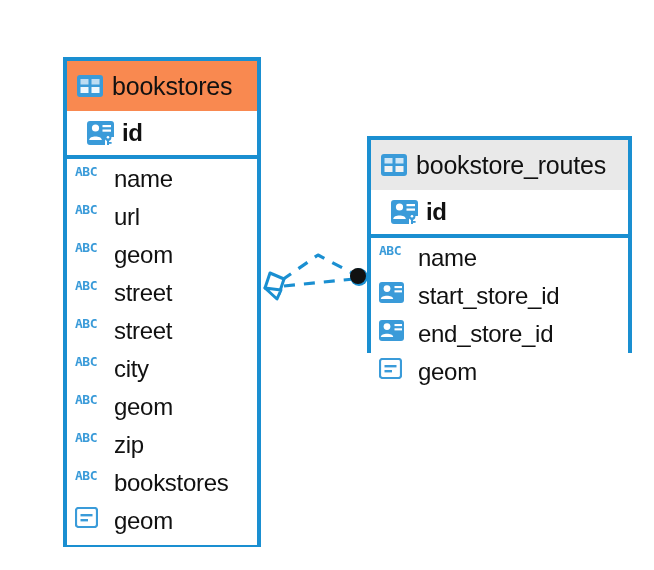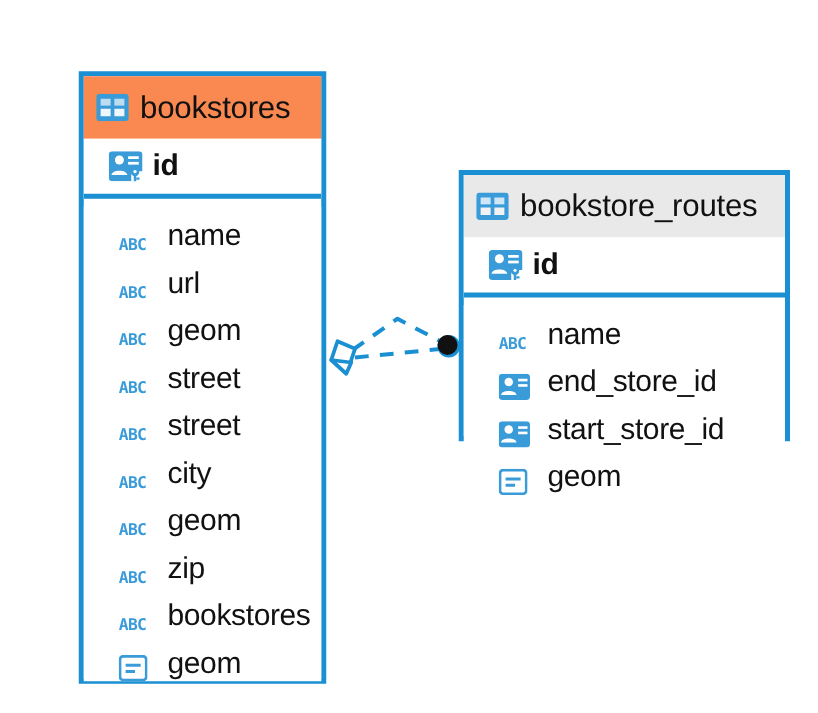--- a/index.html
+++ b/index.html
@@ -62,22 +62,22 @@
     font-weight: bold;
   }
 
   .fields {
     padding: 6px 0 6px 0;
   }
   .field-row {
     box-sizing: border-box;
     height: 38px;
     display: flex;
-    align-items: flex-end;
-    padding-left: 28px;
+    align-items: flex-start;
+    padding-left: 8px;
     gap: 9px;
     background: #ffffff;
   }
   .field-label {
     font-size: 24px;
     color: #111111;
     letter-spacing: -0.3px;
     white-space: nowrap;
   }
 
@@ -254,34 +254,34 @@
       <div class="field-row">
         <span class="icon" style="width:30px">
           <svg width="25" height="21" viewBox="0 0 25 21">
             <rect x="0" y="0" width="25" height="21" rx="3" fill="#3a9bd9"></rect>
             <circle cx="8" cy="6.6" r="3.4" fill="#ffffff"></circle>
             <path d="M1.8 17 C2 12.6 14 12.6 14.2 17 Z" fill="#ffffff"></path>
             <rect x="15.5" y="4" width="7.5" height="2.1" fill="#ffffff"></rect>
             <rect x="15.5" y="8.3" width="7.5" height="2.1" fill="#ffffff"></rect>
           </svg>
         </span>
-        <span class="field-label">end_store_id</span>
+        <span class="field-label">start_store_id</span>
       </div>
 
       <div class="field-row">
         <span class="icon" style="width:30px">
           <svg width="25" height="21" viewBox="0 0 25 21">
             <rect x="0" y="0" width="25" height="21" rx="3" fill="#3a9bd9"></rect>
             <circle cx="8" cy="6.6" r="3.4" fill="#ffffff"></circle>
             <path d="M1.8 17 C2 12.6 14 12.6 14.2 17 Z" fill="#ffffff"></path>
             <rect x="15.5" y="4" width="7.5" height="2.1" fill="#ffffff"></rect>
             <rect x="15.5" y="8.3" width="7.5" height="2.1" fill="#ffffff"></rect>
           </svg>
         </span>
-        <span class="field-label">start_store_id</span>
+        <span class="field-label">end_store_id</span>
       </div>
 
       <div class="field-row">
         <span class="icon" style="width:30px">
           <svg width="23" height="21" viewBox="0 0 23 21">
             <rect x="1" y="1" width="21" height="19" rx="2.5" fill="#ffffff" stroke="#3a9bd9" stroke-width="2.2"></rect>
             <rect x="5.5" y="7" width="12" height="2.4" fill="#3a9bd9"></rect>
             <rect x="5.5" y="12" width="7.5" height="2.4" fill="#3a9bd9"></rect>
           </svg>
         </span>

